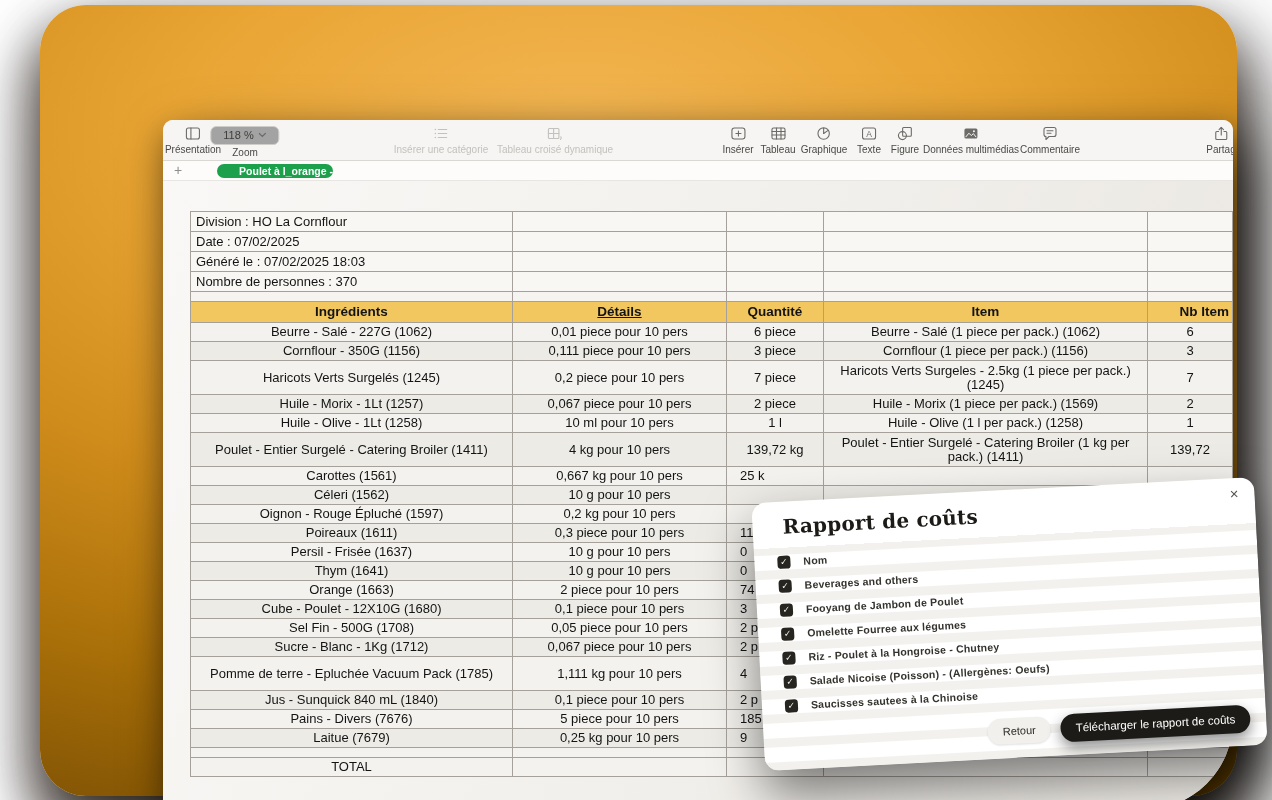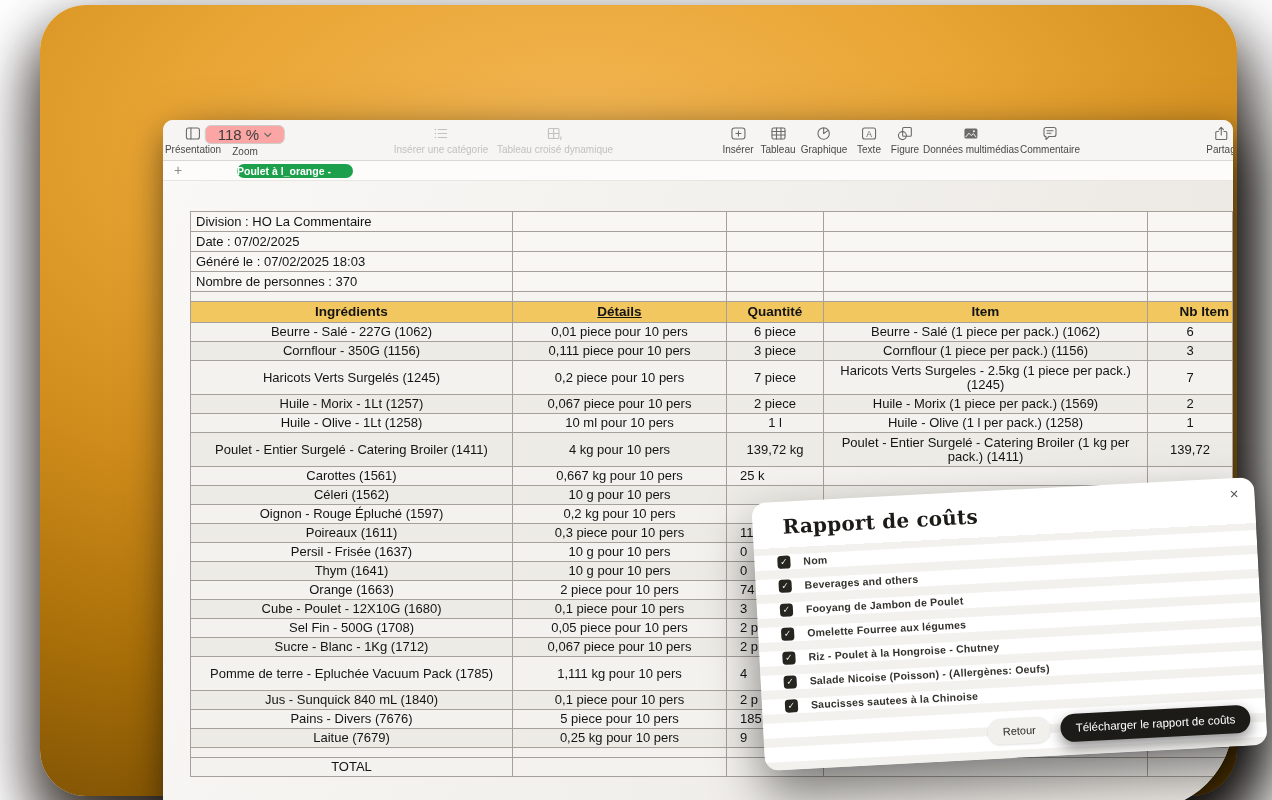--- a/index.html
+++ b/index.html
@@ -12,27 +12,27 @@
   
   .window{position:absolute;left:163px;top:120px;width:1070px;height:690px;
     background:#f6f5f3;border-radius:10px 10px 90px 0;overflow:hidden;
     box-shadow:22px 26px 60px rgba(0,0,0,.55), 0 12px 30px rgba(0,0,0,.35);}
   .toolbar{position:absolute;left:0;top:0;right:0;height:40px;background:#f6f5f3;border-bottom:1px solid #dad8d4;}
   .tbg{position:absolute;top:5px;transform:translateX(-50%);text-align:center;white-space:nowrap;color:#6c6b68;}
   .tbg .tbi{height:17px;display:flex;align-items:center;justify-content:center;}
   .tbg .tbl{font-size:10px;color:#4a4947;margin-top:2px;}
   .tbg.disabled{color:#c3c1bd;}
   .tbg.disabled .tbl{color:#c3c1bd;}
-  .zoombox{display:inline-flex;align-items:center;gap:5px;border:1px solid #cfcdc9;background:#fca5a5;
-    border-radius:6px;padding:2px 12px;font-size:15px;color:#3e3d3b;height:13px;}
+  .zoombox{display:inline-flex;align-items:center;gap:5px;border:1px solid #cfcdc9;background:#a3a3a3;
+    border-radius:6px;padding:2px 12px;font-size:11px;color:#3e3d3b;height:13px;}
   
   .tabbar{position:absolute;left:0;top:41px;right:0;height:19px;background:#fdfcfb;border-bottom:1px solid #e8e6e2;}
   .addtab{position:absolute;left:11px;top:0px;font-size:14px;color:#8f8d89;line-height:19px;}
   .sheettab{position:absolute;left:54px;top:2.5px;width:116px;height:14px;border-radius:8px;
-    color:#fff;font-size:10.5px;font-weight:bold;text-align:left;line-height:14px;margin-left:20px;}
+    color:#fff;font-size:10.5px;font-weight:bold;text-align:right;line-height:14px;}
   
   .sheet{position:absolute;left:0;top:61px;right:0;bottom:0;
     background:linear-gradient(110deg,#faf8f6 0%,#f1efeb 55%,#e9e6e0 100%);}
   table.report{position:absolute;left:27px;top:30px;border-collapse:collapse;table-layout:fixed;
     font-family:"Liberation Sans",sans-serif;font-size:13px;color:#141414;}
   table.report td{border:1px solid #a5a19a;padding:0 3px;text-align:center;vertical-align:middle;
     line-height:1.06;overflow:hidden;}
   tr.trow td{height:19px;background:#f8f7f4;text-align:left;padding-left:5px;}
   tr.trow.t-first td{font-weight:bold;font-size:13.5px;}
   tr.gaprow td{height:9px;background:#f6f4f1;}
@@ -218,21 +218,21 @@
       <table class="report">
         <colgroup>
           <col style="width:322px">
             <col style="width:214px">
             <col style="width:97px">
           <col style="width:324px">
             <col style="width:85px">
         </colgroup>
         <tbody>
             <tr class="trow">
-              <td>Division : HO La Commentaire</td>
+              <td>Division : HO La Cornflour</td>
               <td></td>
               <td></td>
               <td></td>
               <td></td>
             </tr>
             <tr class="trow">
               <td>Date : 07/02/2025</td>
               <td></td>
               <td></td>
               <td></td>

